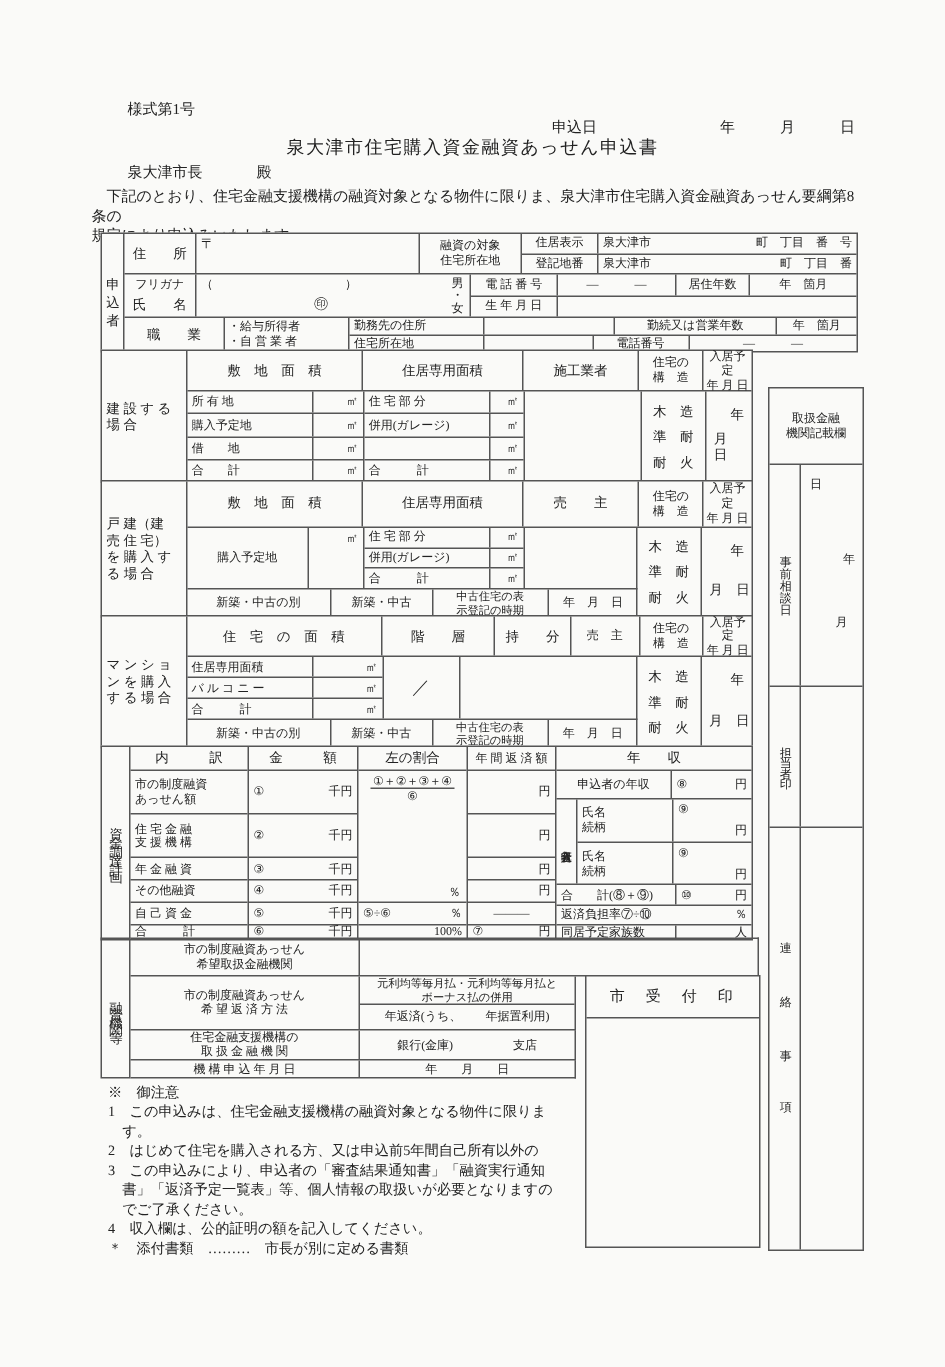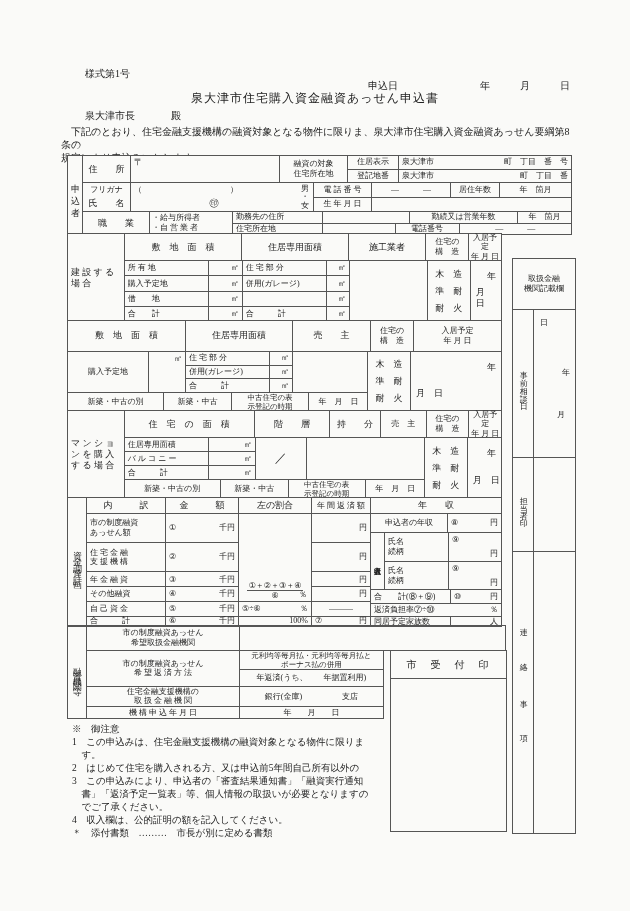--- a/index.html
+++ b/index.html
@@ -179,20 +179,24 @@
 耐　火</div>
       <div class="grow col rel">
         <span class="abs" style="top:10px;right:5px">年</span>
         <span class="abs" style="bottom:12px;left:5px">月　日</span>
       </div>
     </div>
   </div>
 </div>
 
 <div class="sec" style="left:67px;top:320px;width:433px;height:90px">
+  <div class="br cl pre" style="width:53px">戸 建（建
+売 住 宅）
+を 購 入 す
+る 場 合</div>
   <div class="grow col">
     <div class="row bb" style="height:30px">
       <div class="br cc" style="width:117px">敷　地　面　積</div>
       <div class="br cc" style="width:106px">住居専用面積</div>
       <div class="br cc" style="width:77px">売　　主</div>
       <div class="br cc pre f8" style="width:42px">住宅の
 構　造</div>
       <div class="cc pre f8 grow">入居予定
 年 月 日</div>
     </div>
@@ -332,21 +336,21 @@
         <span>千円</span>
       </div>
     <div class="sb f8 grow">
         <span>⑥</span>
         <span>千円</span>
       </div>
   </div>
 
   <div class="br col" style="width:72px">
     <div class="bb cc" style="height:15px">左の割合</div>
-    <div class="bb rel col" style="height:86px;align-items:center;justify-content:flex-end;padding-top:2px">
+    <div class="bb rel col" style="height:86px;align-items:center;justify-content:flex-start;padding-top:2px">
       <span class="f8" style="border-bottom:1px solid #555;padding:0 2px">①＋②＋③＋④</span>
       <span class="f8">⑥</span>
       <span class="abs f8" style="right:4px;bottom:1px">％</span>
     </div>
     <div class="bb sb f8" style="height:14px">
         <span>⑤÷⑥</span>
         <span>％</span>
       </div>
     <div class="cr f8 grow">100%</div>
   </div>

